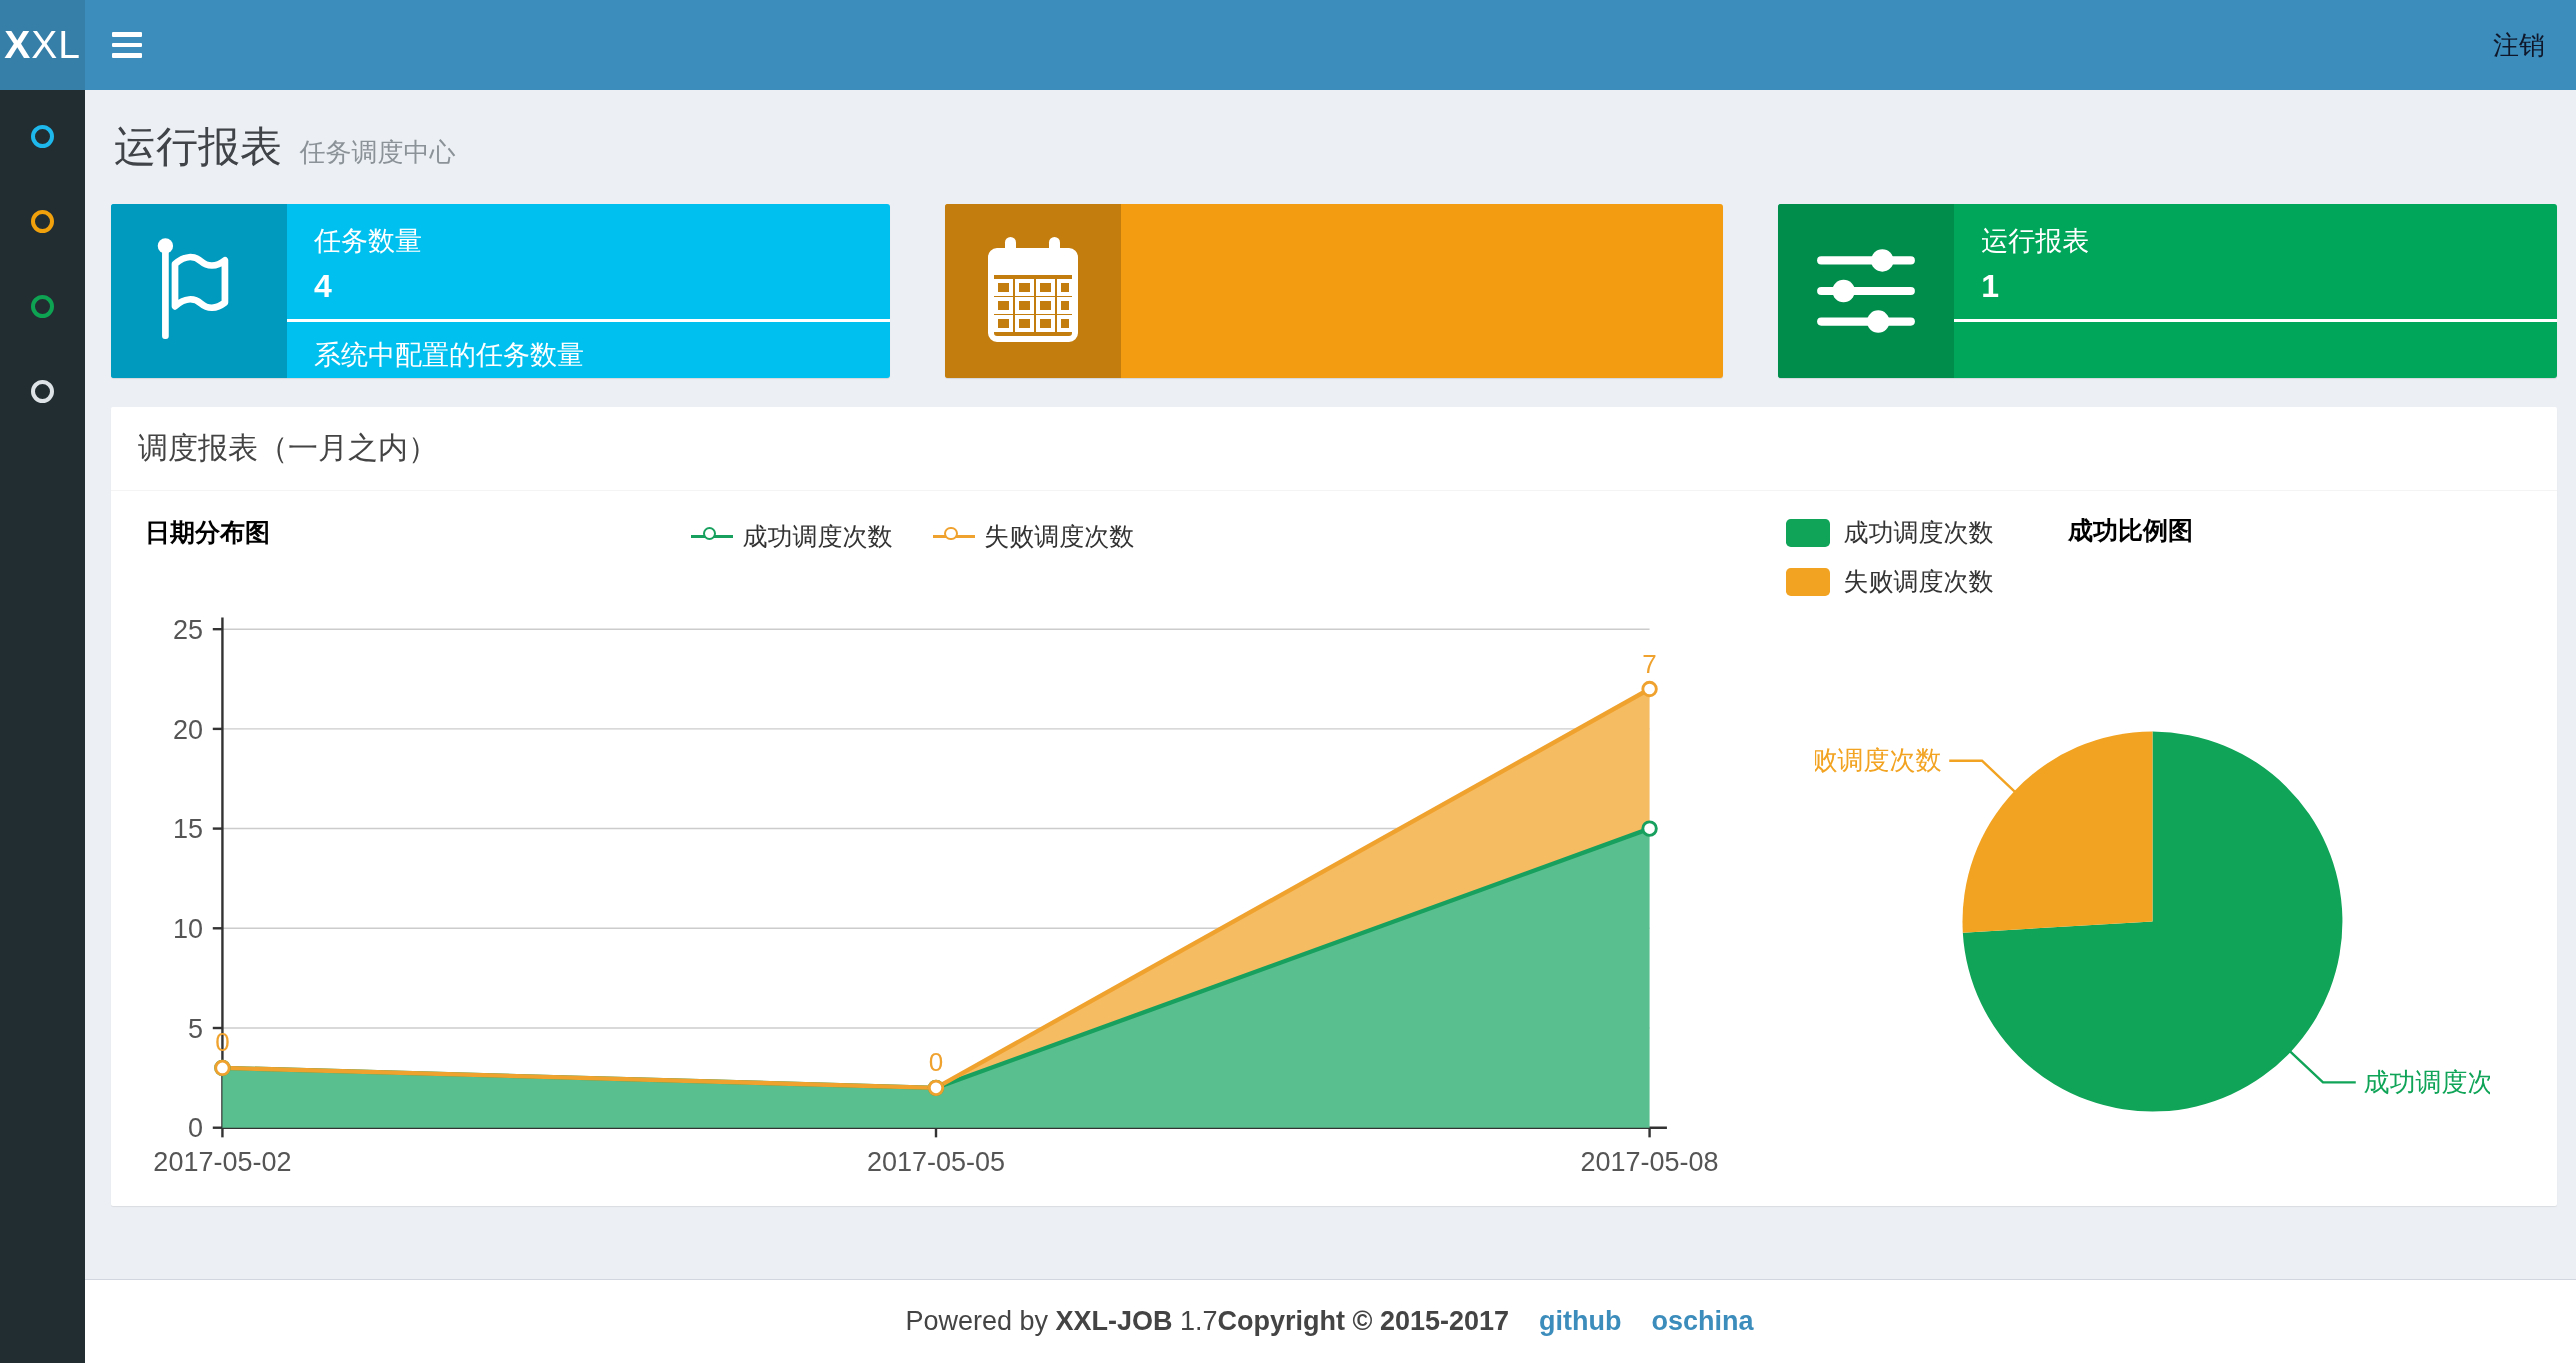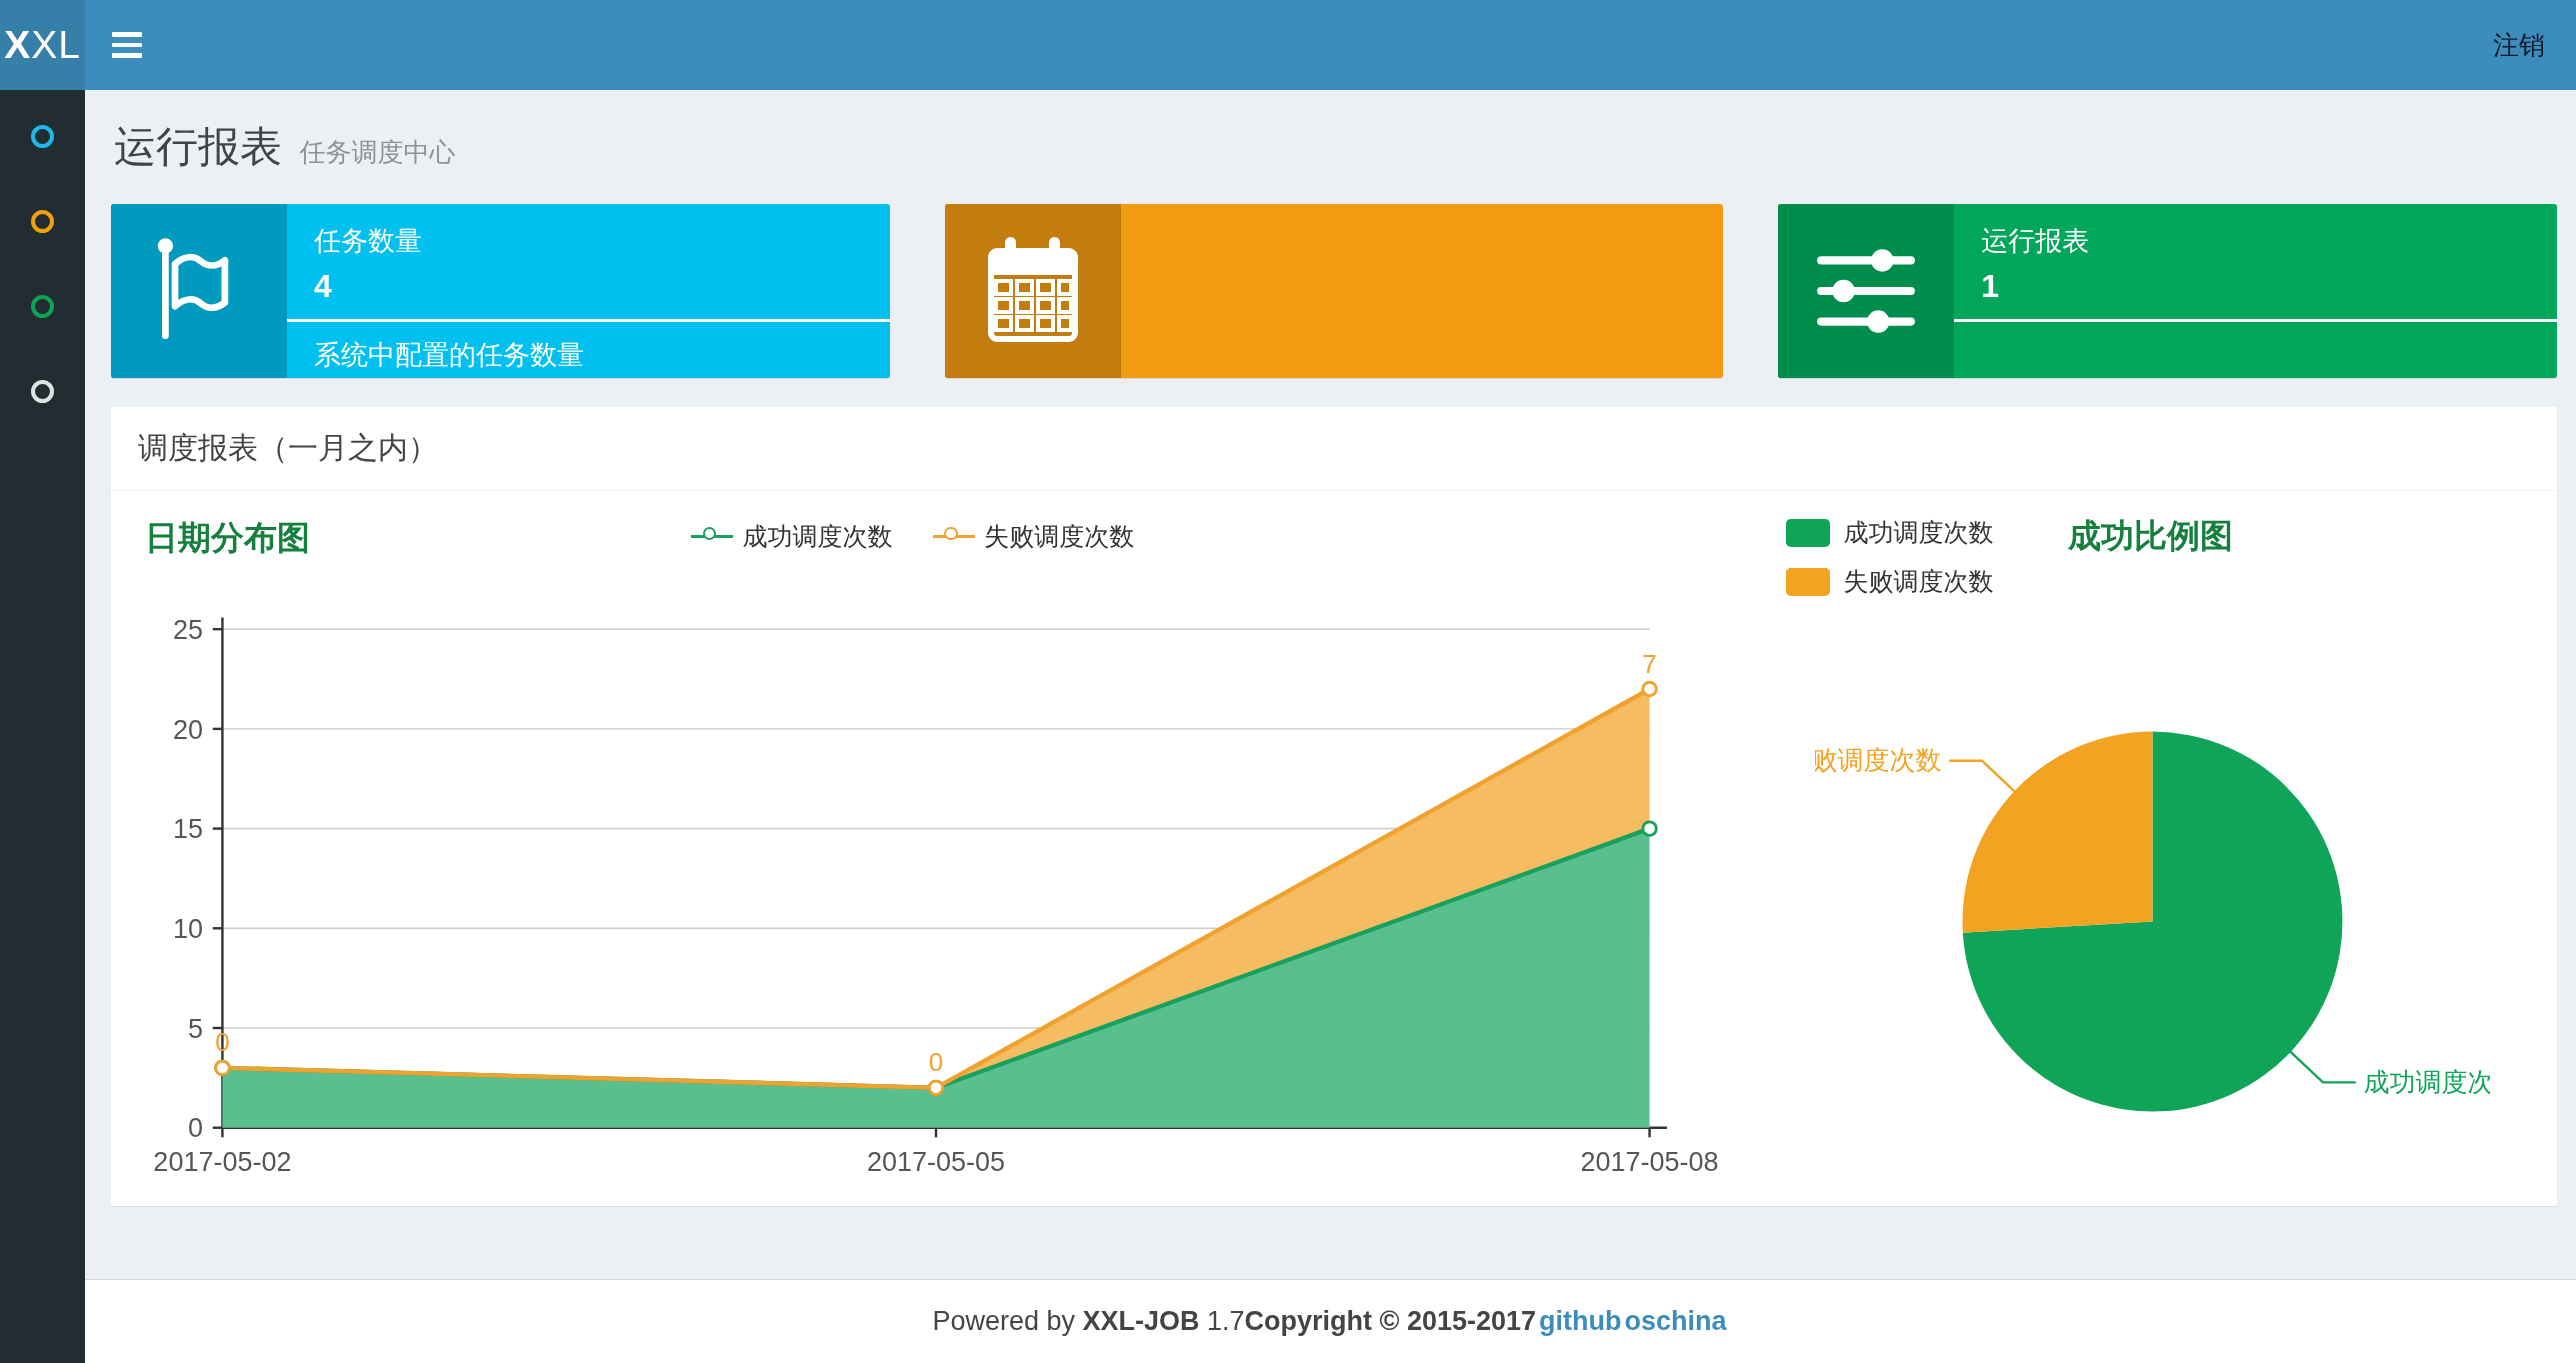--- a/index.html
+++ b/index.html
@@ -36,21 +36,21 @@
   .card-label { margin:19px 12px 0 27px; font-size:27px; }
   .card-value { margin:8.7px 0 0 27px; font-size:32px; font-weight:bold; }
   .card-divider { height:2.9px; background:#fff; margin-top:14.5px; }
   .card-desc { margin:14.5px 0 0 27px; font-size:27px; }
 
   
   .panel { margin:29px 19px 0 26px; background:#fff; border-radius:2px; box-shadow:0 1px 1px rgba(0,0,0,0.08); }
   .panel-header { padding:21px 27px; font-size:30px; color:#444; border-bottom:1.9px solid #f4f4f4; }
   .panel-body { position:relative; height:715px; }
 
-  .chart-title { position:absolute; font-size:33px; font-weight:bold; color:#15803d; }
+  .chart-title { position:absolute; font-size:25px; font-weight:bold; color:#000000; }
   .lc-title { left:34px; top:25px; }
   .pie-title { left:1957px; top:23px; }
 
   .lc-legend { position:absolute; left:580px; top:29px; display:flex; gap:40px; }
   .lc-legend-item { display:flex; align-items:center; gap:9.6px; cursor:pointer; }
   .lc-marker { position:relative; width:42px; height:15.4px; }
   .lc-marker .lc-line { position:absolute; left:0; top:5.8px; width:42px; height:3.9px; }
   .lc-marker .lc-dot { position:absolute; left:11.6px; top:-1.9px; width:13.5px; height:13.5px; border-radius:50%; background:#fff; border:2.9px solid; }
   .lc-legend-label { font-size:25px; color:#333; }
 
@@ -58,21 +58,21 @@
   .pie-legend-item { display:flex; align-items:center; gap:13.5px; cursor:pointer; }
   .pie-swatch { width:44px; height:28px; border-radius:4.8px; }
   .pie-legend-label { font-size:25px; color:#333; }
 
   .lc-svg { position:absolute; left:14.5px; top:114px; }
   .pie-svg { position:absolute; left:1704px; top:93px; }
 
   
   .main-footer { position:absolute; left:85px; top:1279px; width:2491px; height:84px; background:#fff; border-top:1px solid #d2d6de; display:flex; align-items:center; justify-content:center; padding:0 31px 0 29px; font-size:27px; color:#444; }
   .footer-left b { font-weight:bold; }
-  .footer-right { display:flex; gap:3px; align-items:baseline; }
+  .footer-right { display:flex; gap:30px; align-items:baseline; }
   .footer-right .copy { font-weight:bold; }
   .footer-link { color:#3c8dbc; font-weight:bold; text-decoration:none; cursor:pointer; }
 </style>
 </head>
 <body>
 
 <div id="app">
 
   <div class="navbar" style="background: rgb(60, 141, 188);">
     <div class="logo" style="background: rgb(54, 127, 169);">

